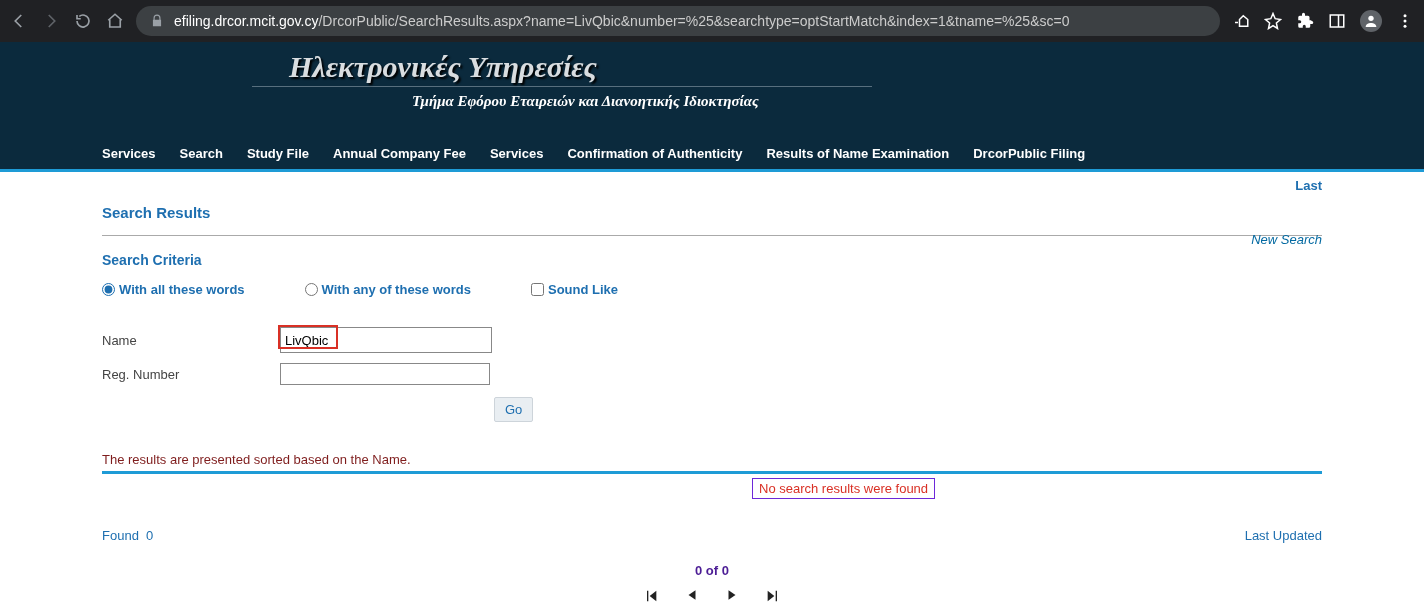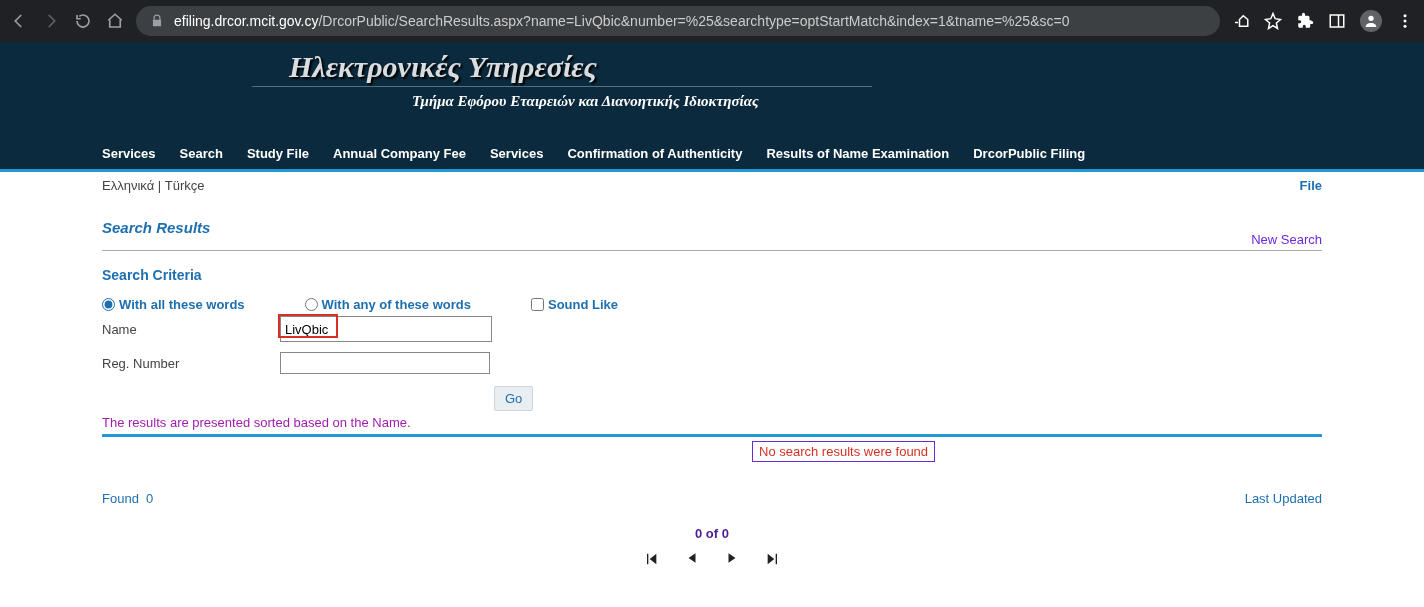--- a/index.html
+++ b/index.html
@@ -29,41 +29,41 @@
     .nav-inner { max-width: 1360px; margin: 0 auto; display: flex; gap: 24px; padding: 6px 0 8px 70px; }
     .nav-item { color: #fff; font-weight: bold; font-size: 13px; cursor: pointer; }
     .nav-border { height: 3px; background: #1e9bd6; }
 
     
     .content { max-width: 1360px; margin: 0 auto; padding: 6px 70px 30px 70px; position: relative; }
     .lang-row { color: #444; font-size: 13px; }
     .lang-row a { color: #444; text-decoration: none; cursor: pointer; }
     .login-link { position: absolute; right: 70px; top: 6px; color: #1e6fb0; font-weight: bold; font-size: 13px; cursor: pointer; }
 
-    .page-title { color: #1e6fb0; font-weight: bold; font-size: 15px; margin-top: 26px; font-style: italic; }
-    .new-search { position: absolute; right: 70px; top: 60px; color: #6d28d9; font-size: 13px; cursor: pointer; }
+    .page-title { color: #1e6fb0; font-weight: bold; font-size: 15px; margin-top: 26px; }
+    .new-search { position: absolute; right: 70px; top: 60px; color: #0369a1; font-size: 13px; cursor: pointer; font-style: italic; }
     .main-hr { border: none; border-top: 1px solid #aaa; margin-top: 14px; }
 
     .section-title { color: #1e6fb0; font-weight: bold; font-size: 14px; margin-top: 16px; }
 
     .criteria-row { display: flex; gap: 60px; margin-top: 14px; align-items: center; }
     .radio-opt { display: flex; align-items: center; gap: 4px; color: #1e6fb0; font-weight: bold; cursor: pointer; }
     .radio-opt input { accent-color: #1e6fb0; }
     .radio-opt.first { max-width: 160px; flex-wrap: wrap; }
 
-    .form-row { display: flex; align-items: center; margin-top: 4px; }
+    .form-row { display: flex; align-items: center; margin-top: 30px; }
     .form-label { width: 178px; color: #444; font-size: 13px; }
     .form-input { width: 210px; height: 22px; border: 1px solid #888; padding: 0 4px; font-size: 13px; }
     .name-field { position: relative; width: 212px; }
     .name-field input.full { width: 100%; height: 22px; border: 1px solid #888; padding: 12px 4px; font-size: 13px; }
     .name-highlight { position: absolute; left: -2px; top: -2px; width: 60px; height: 24px; border: 2px solid #d93025; pointer-events: none; }
 
     .go-btn { margin-left: 392px; margin-top: 12px; background: #e9eef2; border: 1px solid #cdd4da; color: #1e6fb0; padding: 4px 10px; cursor: pointer; font-size: 13px; border-radius: 2px; }
 
-    .results-note { color: #a21caf; margin-top: 4px; font-size: 13px; }
+    .results-note { color: #7f1d1d; margin-top: 30px; font-size: 13px; }
     .results-hr { height: 3px; background: #1e9bd6; margin-top: 4px; }
 
     .no-results { color: #d93025; border: 1px solid #6d28d9; padding: 2px 6px; font-size: 13px; position: absolute; left: 50%; transform: translateX(40px); margin-top: 4px; }
 
     .found-row { display: flex; justify-content: space-between; margin-top: 30px; color: #1e6fb0; font-size: 13px; }
 
     .pager { text-align: center; margin-top: 20px; color: #4c1d95; font-weight: bold; }
     .pager-ctrls { display: flex; gap: 26px; justify-content: center; margin-top: 10px; }
     .pager-ctrls span { cursor: pointer; font-size: 16px; }
 
@@ -159,24 +159,21 @@
     <span class="nav-item">Annual Company Fee</span>
     <span class="nav-item">Services</span>
     <span class="nav-item">Confirmation of Authenticity</span>
     <span class="nav-item">Results of Name Examination</span>
     <span class="nav-item">DrcorPublic Filing</span>
   </div>
 </div>
 <div class="nav-border"></div>
 
 <div class="content">
-  <div class="lang-row">
-    <a>Ελληνικά</a><span> | </span><a>Türkçe</a>
-  </div>
-  <a class="login-link">File</a>
+  <a class="login-link">Last</a>
 
   <div class="page-title">Search Results</div>
   <a class="new-search">New Search</a>
   <hr class="main-hr">
 
   <div class="section-title">Search Criteria</div>
 
   <div class="criteria-row">
     <label class="radio-opt first">
       <input type="radio" name="sopt" checked="" style="">

